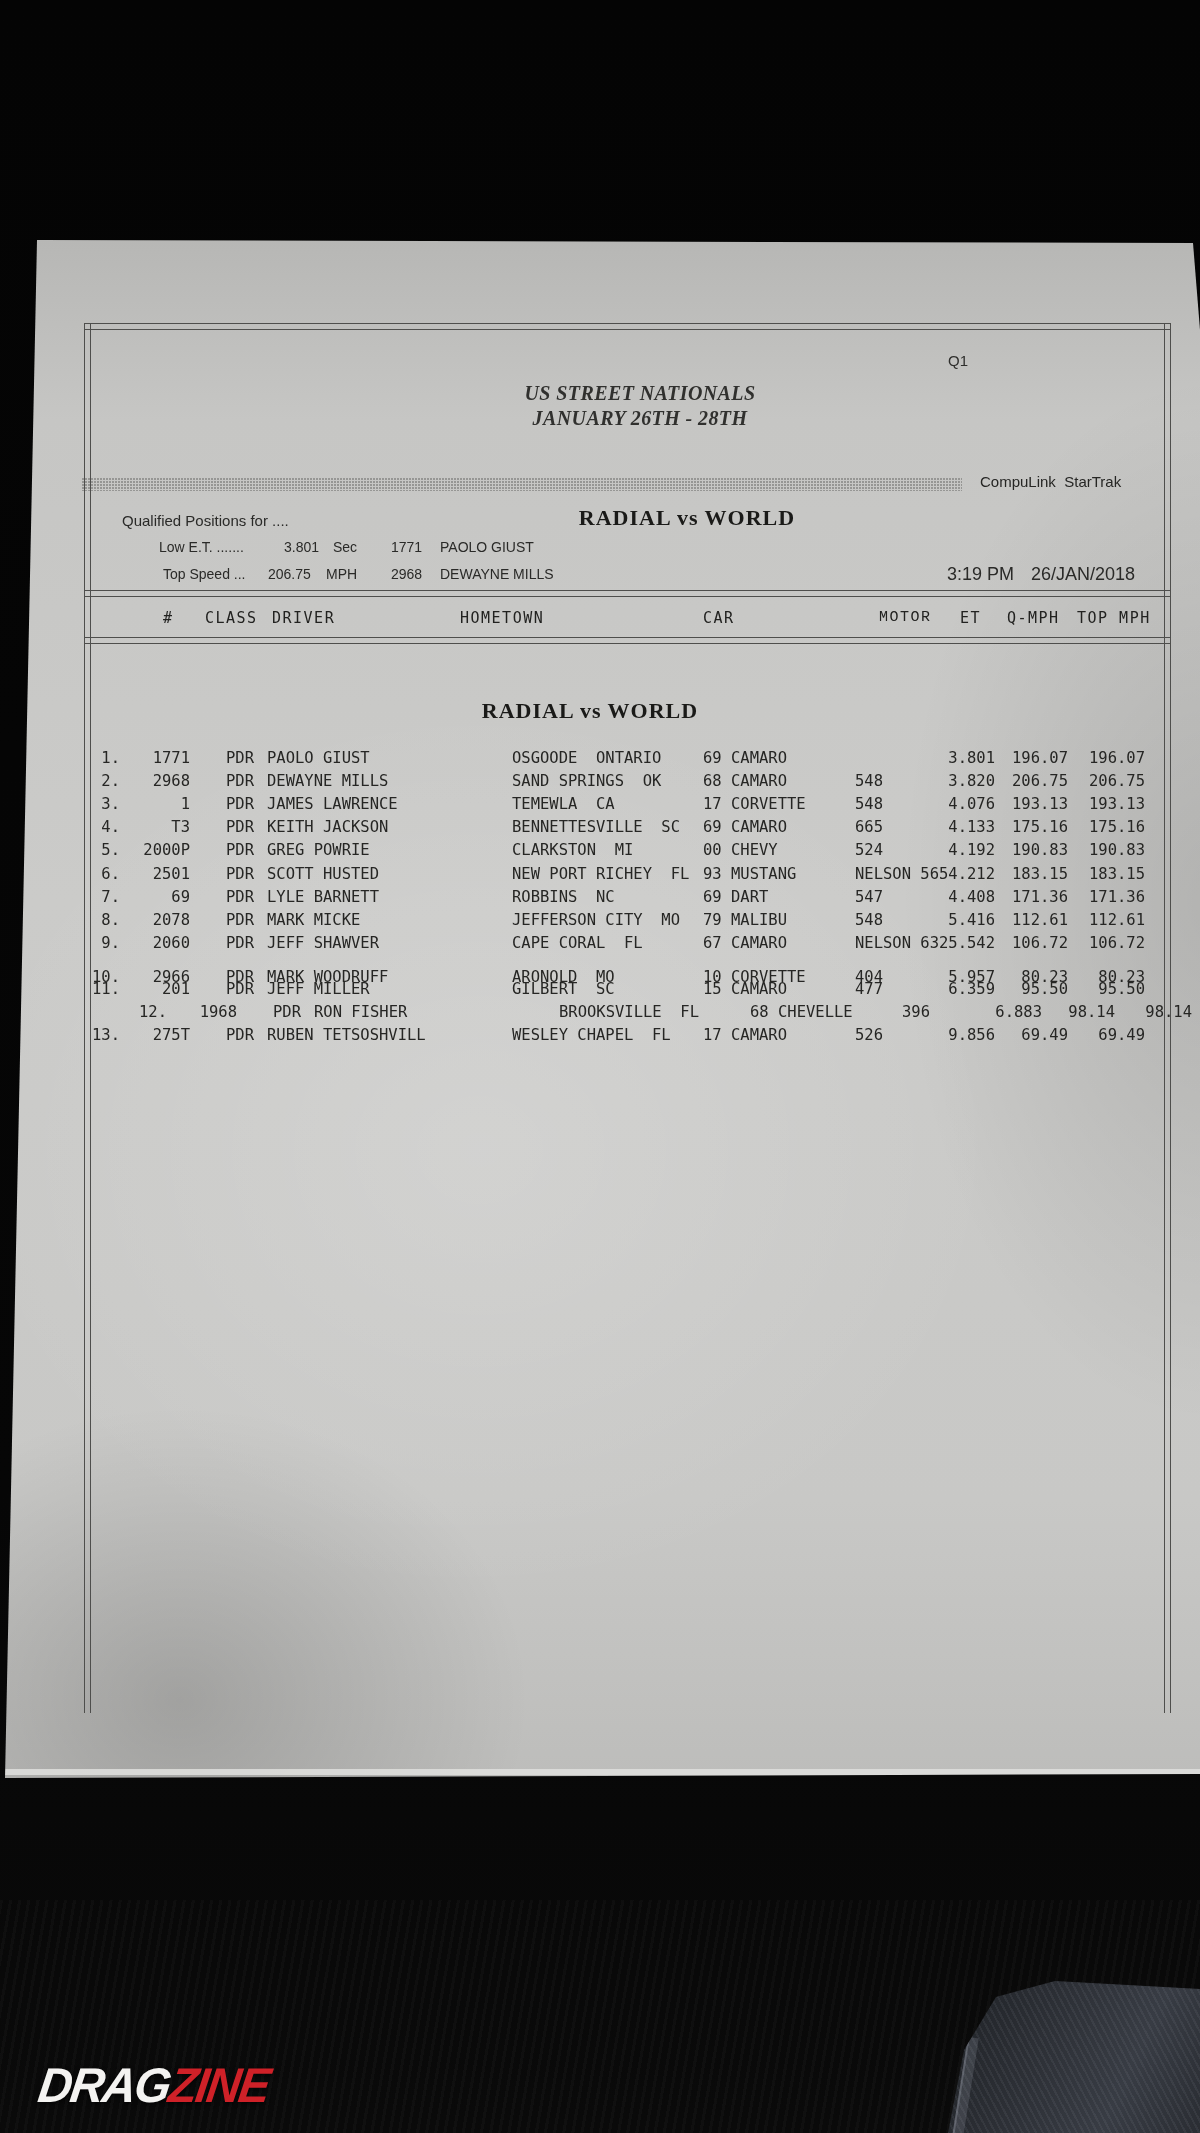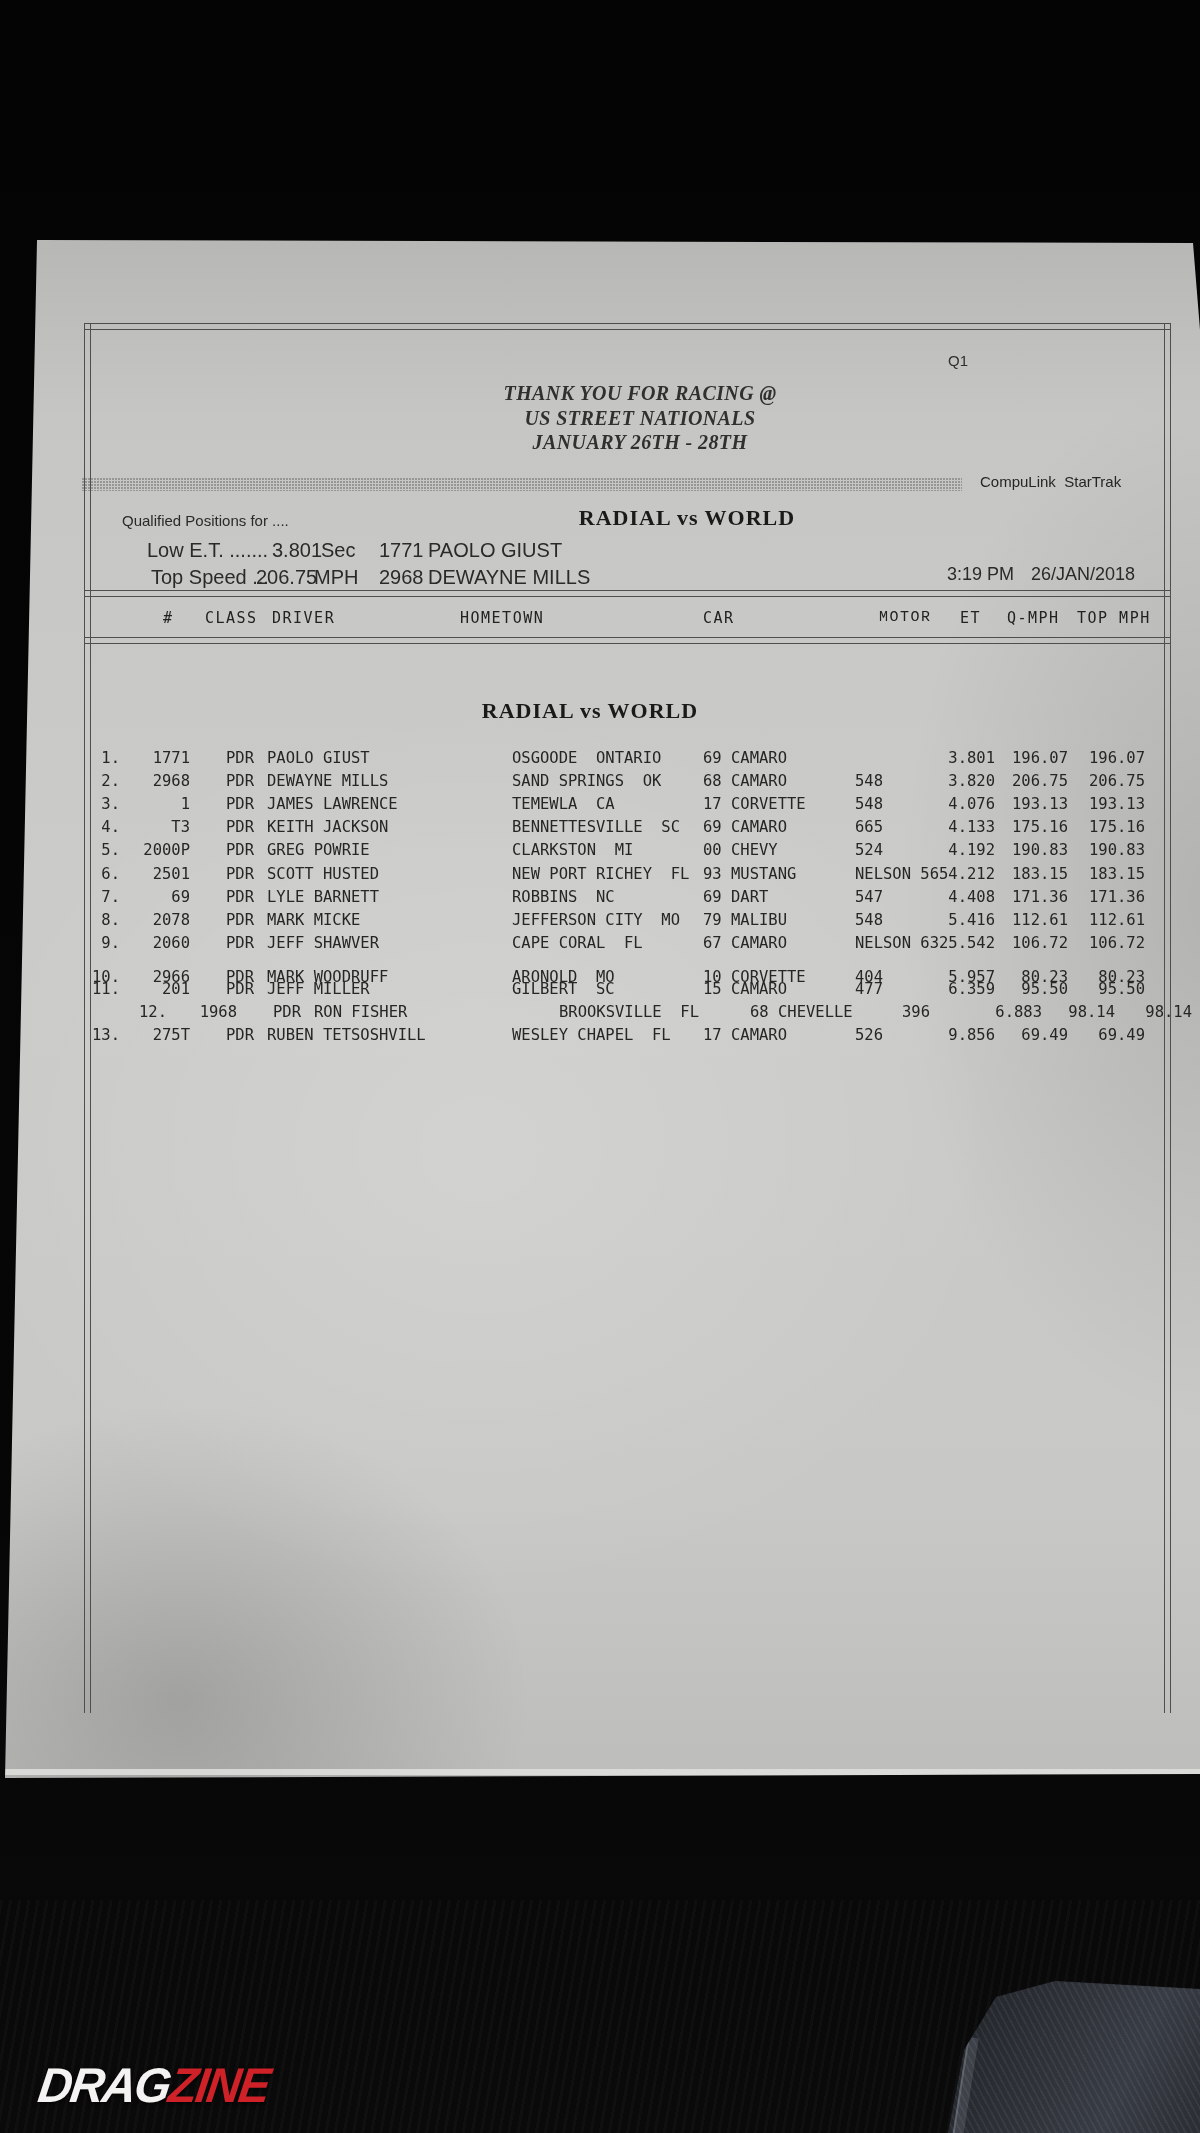--- a/index.html
+++ b/index.html
@@ -52,21 +52,21 @@
   .band{position:absolute;left:82px;top:478px;width:880px;height:13px;
     background:radial-gradient(circle at 1px 1px,rgba(95,95,93,0.55) 0.9px,transparent 1.1px);
     background-size:3px 3px;opacity:0.85;}
   .compulink{left:980px;top:473px;font-size:15px;color:#262624;}
   .qualified{left:122px;top:512px;font-size:15px;color:#2a2a28;}
   .class-title{position:absolute;width:320px;text-align:center;
     font-family:"Liberation Serif",serif;font-weight:700;font-size:22px;
     letter-spacing:1px;color:#1a1a18;}
   .class-title.t1{left:527px;top:505px;}
   .class-title.t2{left:430px;top:698px;}
-  .meta-line{position:absolute;left:0;top:0;width:1052px;height:20px;font-size:20px;color:#2a2a28;}
+  .meta-line{position:absolute;left:12px;top:0;width:1052px;height:20px;font-size:14px;color:#2a2a28;}
   .meta-line span{position:absolute;white-space:pre;}
   .meta-line.low{top:539px;}
   .meta-line.tsp{top:566px;}
   .low .lbl{left:147px;} .low .val{left:272px;} .low .unit{left:321px;}
   .tsp .lbl{left:151px;} .tsp .val{left:256px;} .tsp .unit{left:314px;}
   .meta-line .num{left:379px;} .meta-line .drv{left:428px;}
   .time-line{position:absolute;top:564px;left:0;width:1071px;height:20px;font-size:18px;color:#2a2a28;}
   .time-line .time{position:absolute;left:947px;}
   .time-line .date{position:absolute;left:1031px;}
   
@@ -101,21 +101,20 @@
   </div>
 
   <div class="paper">
     <div class="dline top"></div>
     <div class="vline left"></div>
     <div class="vline right"></div>
 
     <div class="abs ink q-label">Q1</div>
 
     <div class="title-block">
-      <div>THANK YOU FOR RACING @</div>
       <div>US STREET NATIONALS</div>
       <div>JANUARY 26TH - 28TH</div>
     </div>
 
     <div class="band"></div>
     <div class="abs compulink">CompuLink  StarTrak</div>
 
     <div class="abs qualified">Qualified Positions for ....</div>
     <div class="class-title t1">RADIAL vs WORLD</div>
 

